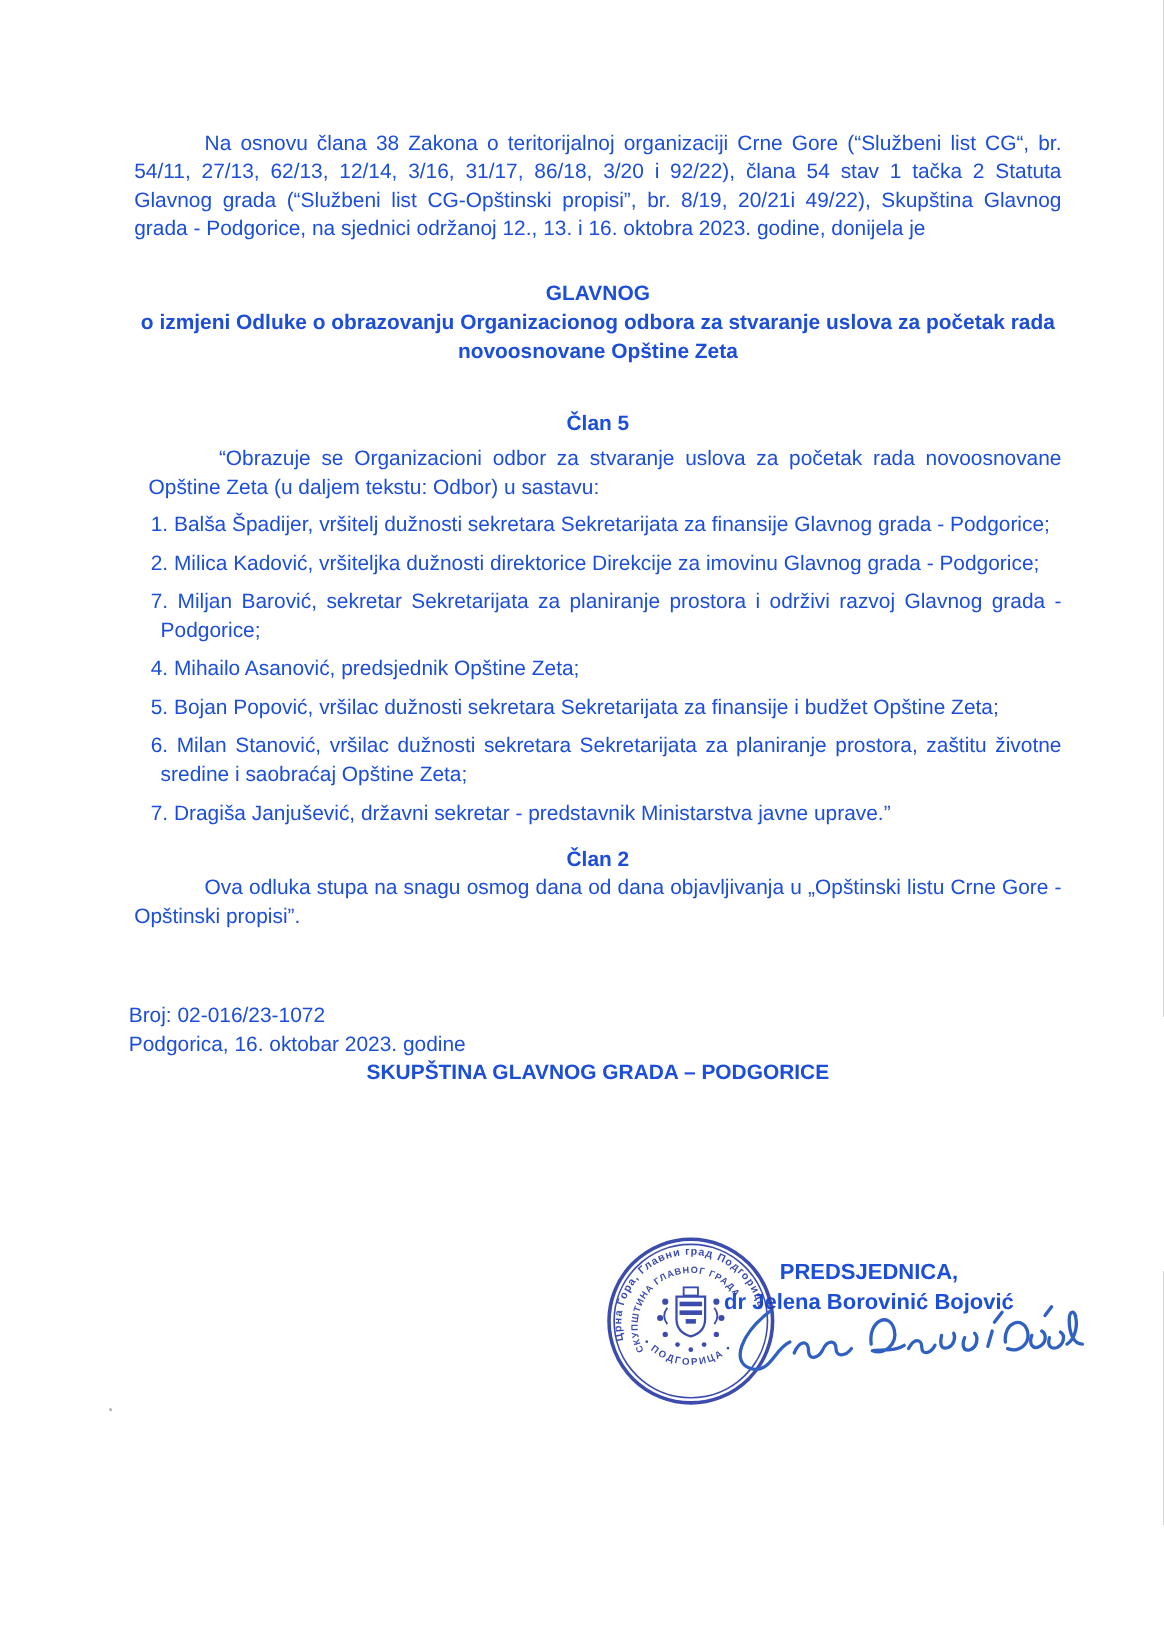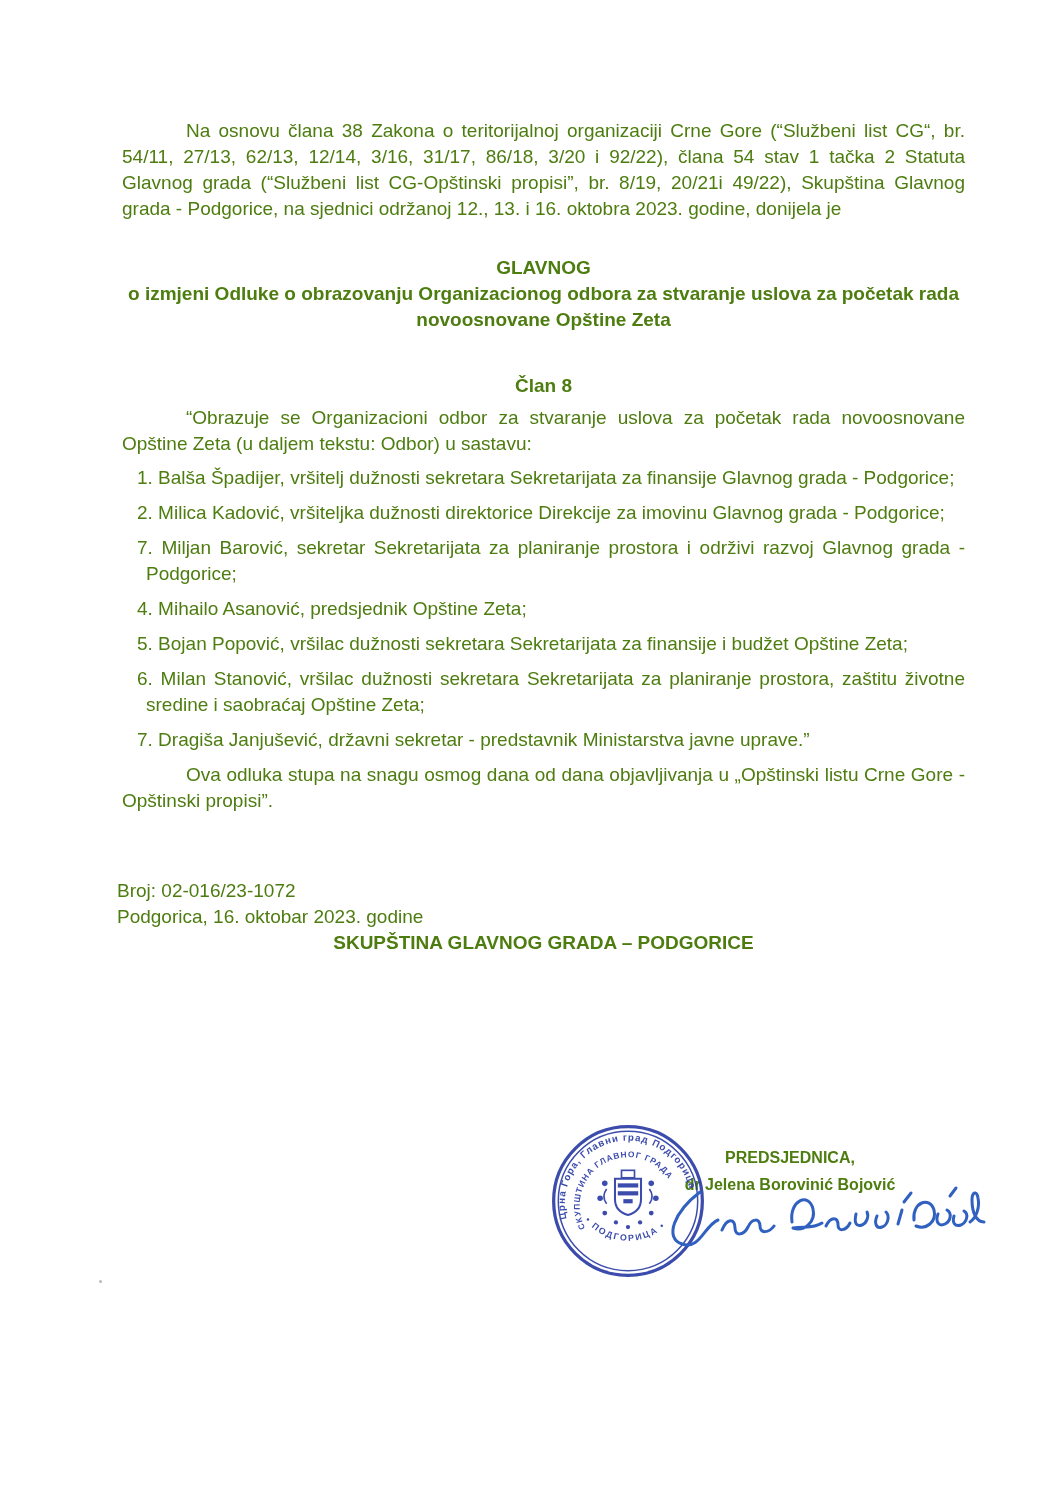--- a/index.html
+++ b/index.html
@@ -1,57 +1,57 @@
 <!DOCTYPE html>
 <html><head>
 <meta charset="utf-8">
 <style>
   html,body{margin:0;padding:0;background:#888;}
   .page{
     position:relative;
     width:1058px;height:1497px;
     background:#ffffff;
     font-family:"Liberation Sans","DejaVu Sans",sans-serif;
-    color:#4d7c0f;
+    color:#1d4ed8;
     overflow:hidden;
     margin:0 auto;
   }
   .doc{
     position:absolute;
     left:122px;top:118px;
     width:843px;
     font-size:19px;
     line-height:26px;
   }
   p{margin:0;}
   .just{text-align:justify;}
   .indent{text-indent:64px;}
   .center{text-align:center;}
   .bold{font-weight:bold;}
   .title-block{margin-top:33px;}
   .clan1-heading{margin-top:40px;}
   .clan2-heading{margin-top:16px;}
-  .p2{margin-top:6px;}
+  .p2{margin-top:6px;margin-left:13px;}
   .items{margin-top:8px;}
   .item{
     margin-left:15px;
     padding-left:9px;
     text-indent:-9px;
     text-align:justify;
     margin-bottom:9px;
   }
   .meta{margin-top:64px;margin-left:-5px;}
   .assembly{}
   .president-block{
     position:absolute;
     left:640px;top:1144px;
     width:300px;
     text-align:center;
     font-weight:bold;
-    font-size:16px;
+    font-size:20px;
     line-height:27px;
     z-index:1;
   }
   .stamp{
     position:absolute;
     left:549px;top:1122px;
     width:158px;height:158px;
     z-index:2;
     opacity:.92;
   }
@@ -72,33 +72,34 @@
 <div class="page">
   <div class="doc">
 
     <p class="just indent">Na osnovu člana 38 Zakona o teritorijalnoj organizaciji Crne Gore (“Službeni list CG“, br. 54/11, 27/13, 62/13, 12/14, 3/16, 31/17, 86/18, 3/20 i 92/22), člana 54 stav 1 tačka 2 Statuta Glavnog grada (“Službeni list CG-Opštinski propisi”, br. 8/19, 20/21i 49/22), Skupština Glavnog grada - Podgorice, na sjednici održanoj 12., 13. i 16. oktobra 2023. godine, donijela je</p>
 
     <div class="title-block">
       <div class="center bold">GLAVNOG</div>
       <div class="center bold">o izmjeni Odluke o obrazovanju Organizacionog odbora za stvaranje uslova za početak rada novoosnovane Opštine Zeta</div>
     </div>
 
-    <div class="center bold clan1-heading">Član 8</div>
+    <div class="center bold clan1-heading">Član 5</div>
     <p class="just indent p2">“Obrazuje se Organizacioni odbor za stvaranje uslova za početak rada novoosnovane Opštine Zeta (u daljem tekstu: Odbor) u sastavu:</p>
 
     <div class="items">
       <div class="item">1. Balša Špadijer, vršitelj dužnosti sekretara Sekretarijata za finansije Glavnog grada - Podgorice;</div>
       <div class="item">2. Milica Kadović, vršiteljka dužnosti direktorice Direkcije za imovinu Glavnog grada - Podgorice;</div>
       <div class="item">7. Miljan Barović, sekretar Sekretarijata za planiranje prostora i održivi razvoj Glavnog grada - Podgorice;</div>
       <div class="item">4. Mihailo Asanović, predsjednik Opštine Zeta;</div>
       <div class="item">5. Bojan Popović, vršilac dužnosti sekretara Sekretarijata za finansije i budžet Opštine Zeta;</div>
       <div class="item">6. Milan Stanović, vršilac dužnosti sekretara Sekretarijata za planiranje prostora, zaštitu životne sredine i saobraćaj Opštine Zeta;</div>
       <div class="item">7. Dragiša Janjušević, državni sekretar - predstavnik Ministarstva javne uprave.”</div>
     </div>
 
+    <div class="center bold clan2-heading">Član 2</div>
     <p class="just indent">Ova odluka stupa na snagu osmog dana  od dana objavljivanja u  „Opštinski listu Crne Gore -  Opštinski propisi”.</p>
 
     <div class="meta">
       <div>Broj: 02-016/23-1072</div>
       <div>Podgorica, 16. oktobar 2023. godine</div>
     </div>
 
     <div class="center bold assembly">SKUPŠTINA GLAVNOG GRADA – PODGORICE</div>
   </div>
 

